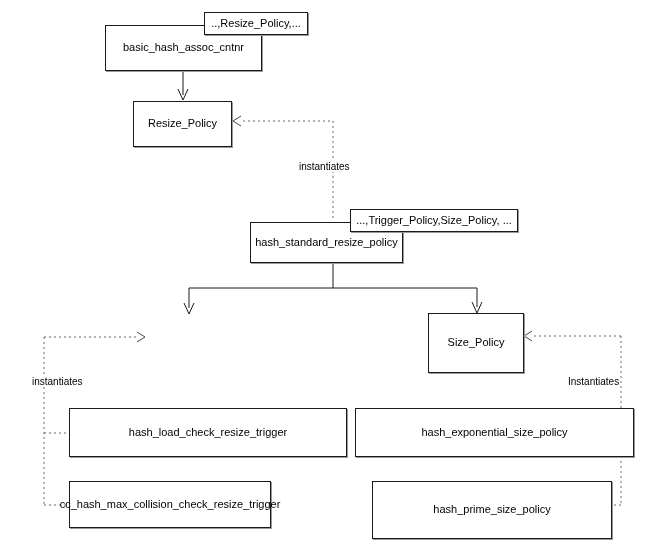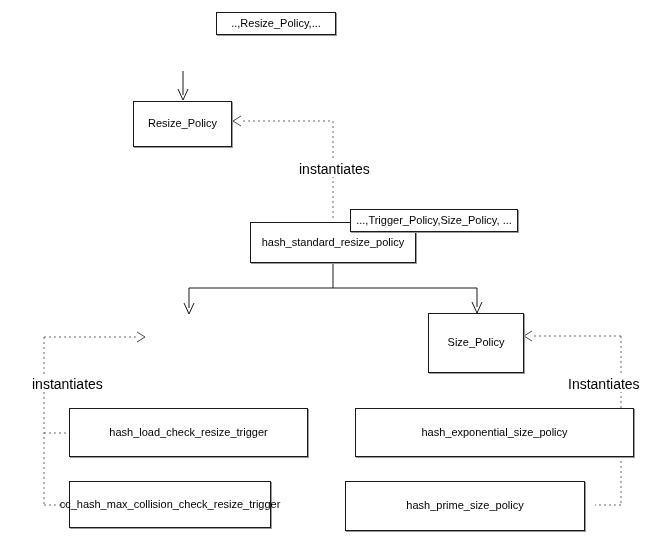--- a/index.html
+++ b/index.html
@@ -30,21 +30,21 @@
     line-height: 1.2;
     text-align: center;
     white-space: nowrap;
     z-index: 3;
   }
   .node.shadowed {
     box-shadow: 1px 1px 0 0 #9a9a9a;
   }
   .edge-label {
     position: absolute;
-    font-size: 14px;
+    font-size: 10px;
     color: #000000;
     background: #ffffff;
     white-space: nowrap;
     z-index: 4;
     padding: 0 1px;
   }
   svg.wires {
     position: absolute;
     left: 0;
     top: 0;
@@ -102,55 +102,58 @@
     <path class="dotted-line" d="M 44 505 L 69 505"></path>
 
     <path class="dotted-line" d="M 621 336 L 621 505"></path>
     <path class="dotted-line" d="M 621 336 L 531 336"></path>
     <path class="arrow-open" d="M 532 331 L 524 336 L 532 341"></path>
     <path class="dotted-line" d="M 621 433 L 595 433"></path>
     <path class="dotted-line" d="M 621 505 L 595 505"></path>
 
   </svg>
 
-  <div class="node shadowed" style="left:204px; top:12px; width:120px; height:23px;margin-left:12px;">
+  <div class="node shadowed" style="left:204px; top:12px; width:104px; height:23px;">
     <span>..,Resize_Policy,...</span>
   </div>
 
+  <div class="node shadowed" style="left:105px; top:25px; width:157px; height:46px; z-index:2;">
+    <span>basic_hash_assoc_cntnr</span>
+  </div>
 
   <div class="node shadowed" style="left:133px; top:101px; width:99px; height:46px;">
     <span>Resize_Policy</span>
   </div>
 
   <div class="node shadowed" style="left:350px; top:209px; width:168px; height:23px;">
     <span>...,Trigger_Policy,Size_Policy, ...</span>
   </div>
 
-  <div class="node shadowed" style="left:250px; top:222px; width:166px; height:41px; z-index:2;">
+  <div class="node shadowed" style="left:250px; top:222px; width:153px; height:41px; z-index:2;">
     <span>hash_standard_resize_policy</span>
   </div>
 
 
   <div class="node shadowed" style="left:428px; top:313px; width:96px; height:60px;">
     <span>Size_Policy</span>
   </div>
 
-  <div class="node shadowed" style="left:69px; top:408px; width:239px; height:49px;">
+  <div class="node shadowed" style="left:69px; top:408px; width:278px; height:49px;">
     <span>hash_load_check_resize_trigger</span>
   </div>
 
   <div class="node shadowed" style="left:69px; top:481px; width:202px; height:47px;">
     <span>cc_hash_max_collision_check_resize_trigger</span>
   </div>
 
   <div class="node shadowed" style="left:355px; top:408px; width:279px; height:49px;">
     <span>hash_exponential_size_policy</span>
   </div>
 
-  <div class="node shadowed" style="left:345px; top:481px; width:240px; height:50px;">
+  <div class="node shadowed" style="left:372px; top:481px; width:240px; height:58px;">
     <span>hash_prime_size_policy</span>
   </div>
 
   <div class="edge-label" style="left:298px; top:161px;">instantiates</div>
 
   <div class="edge-label" style="left:31px; top:376px;">instantiates</div>
 
   <div class="edge-label" style="left:567px; top:376px;">Instantiates</div>
 
 </div>

